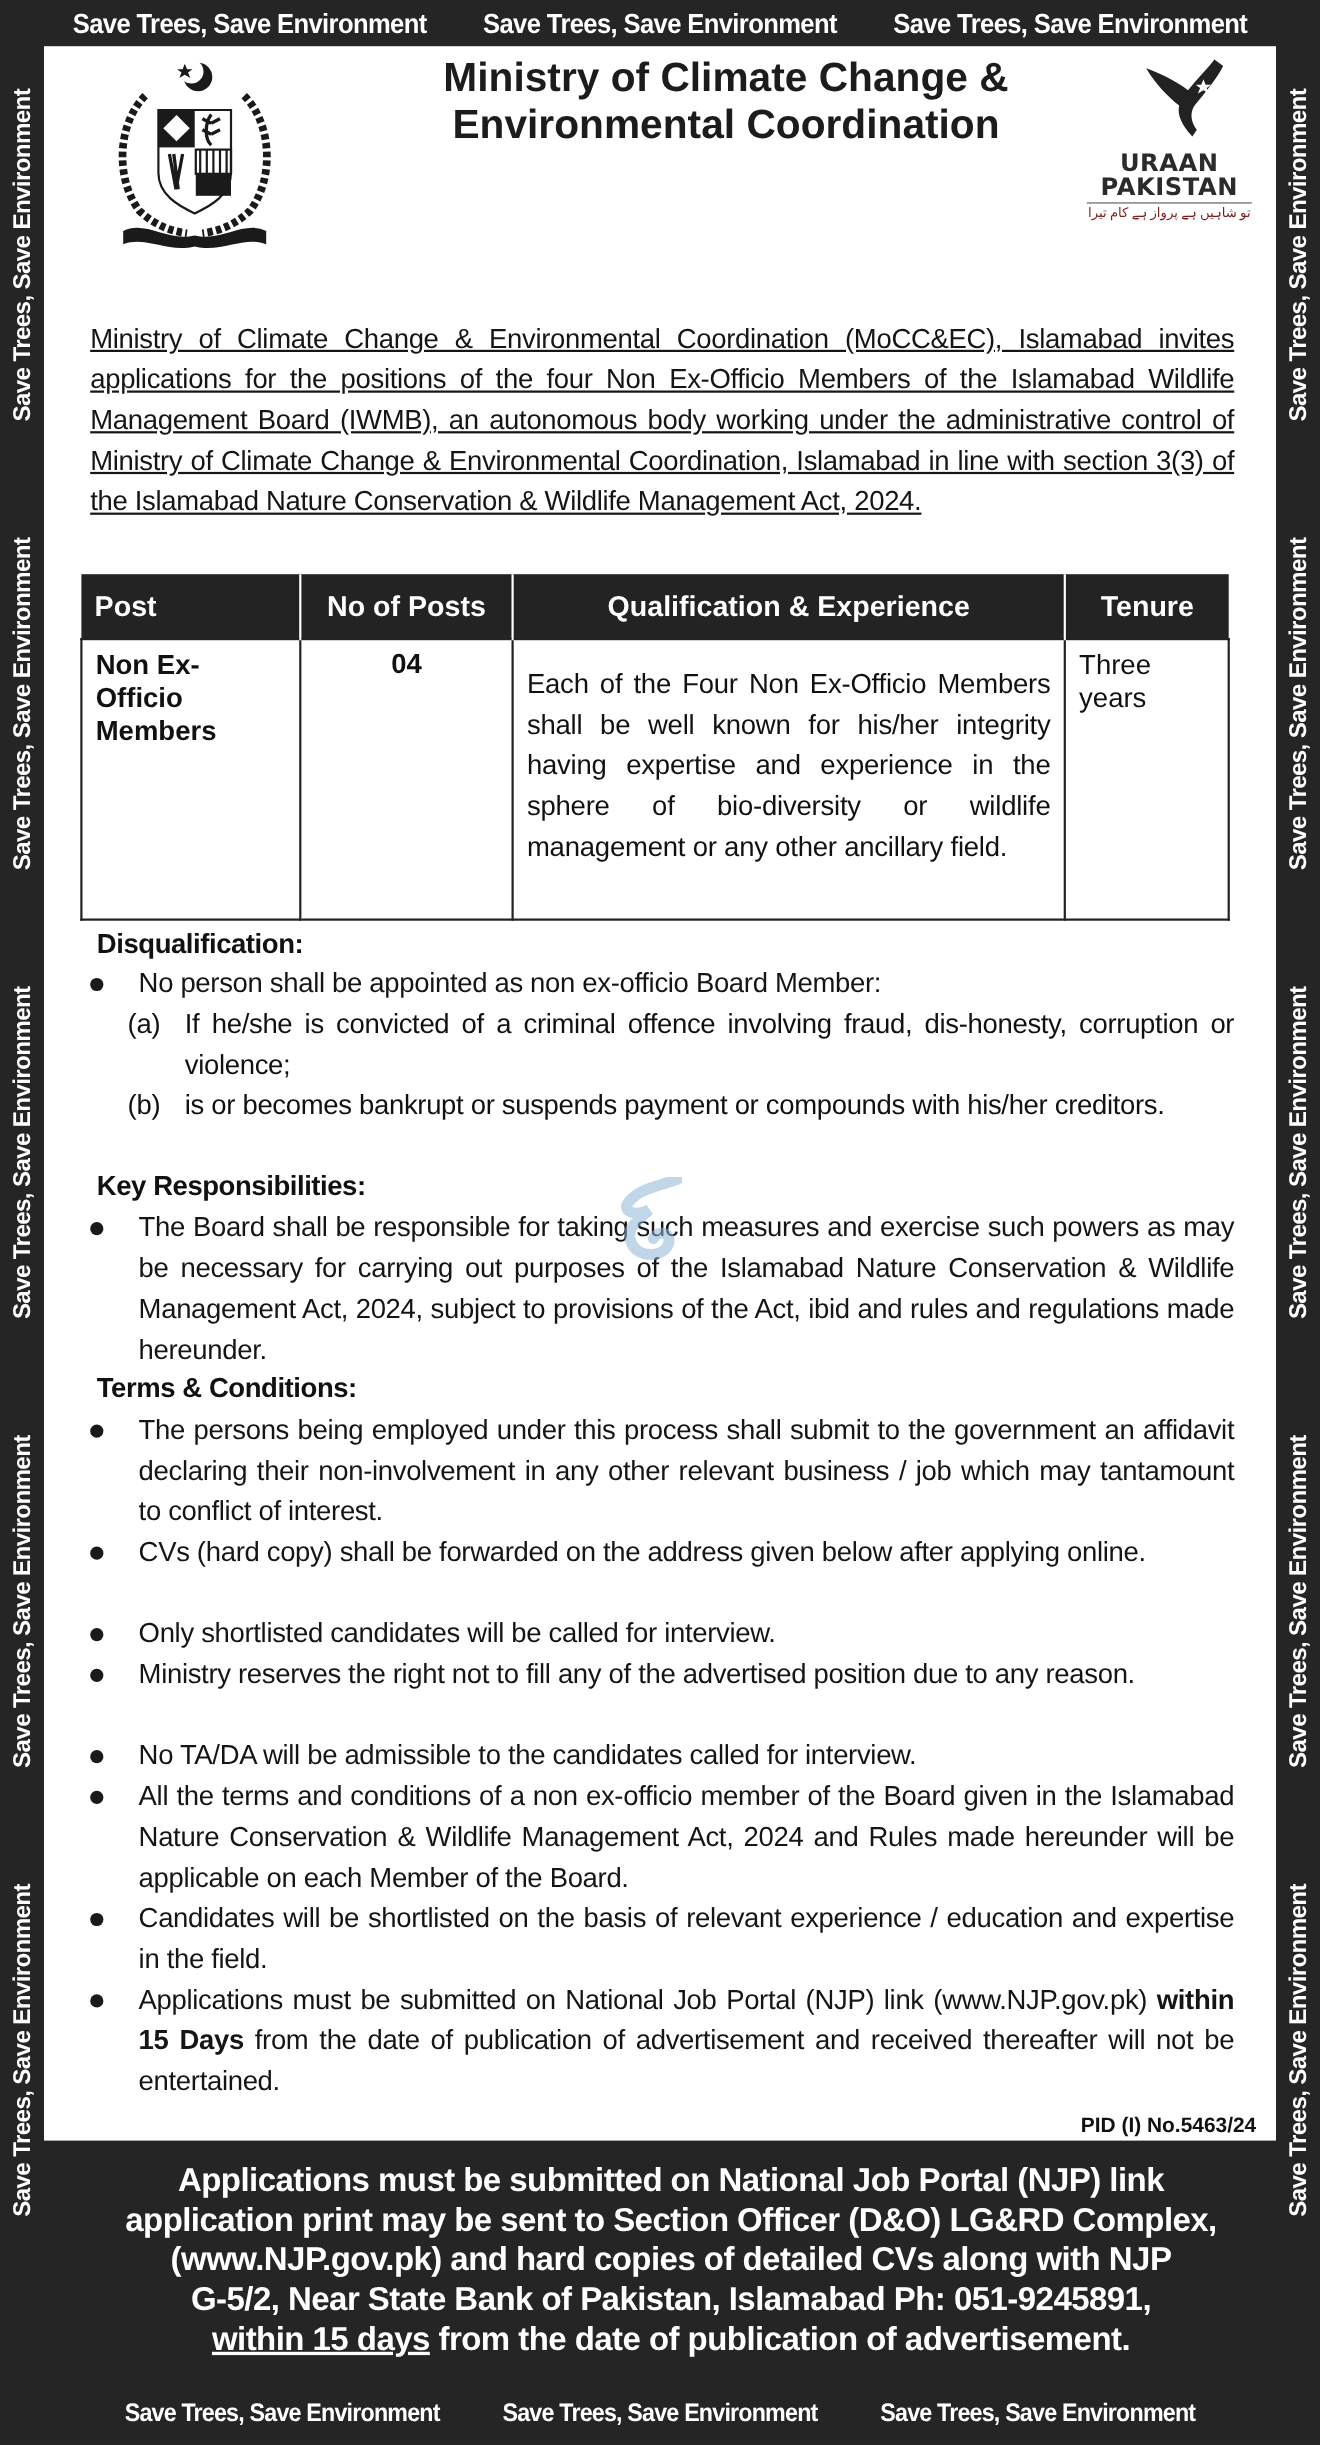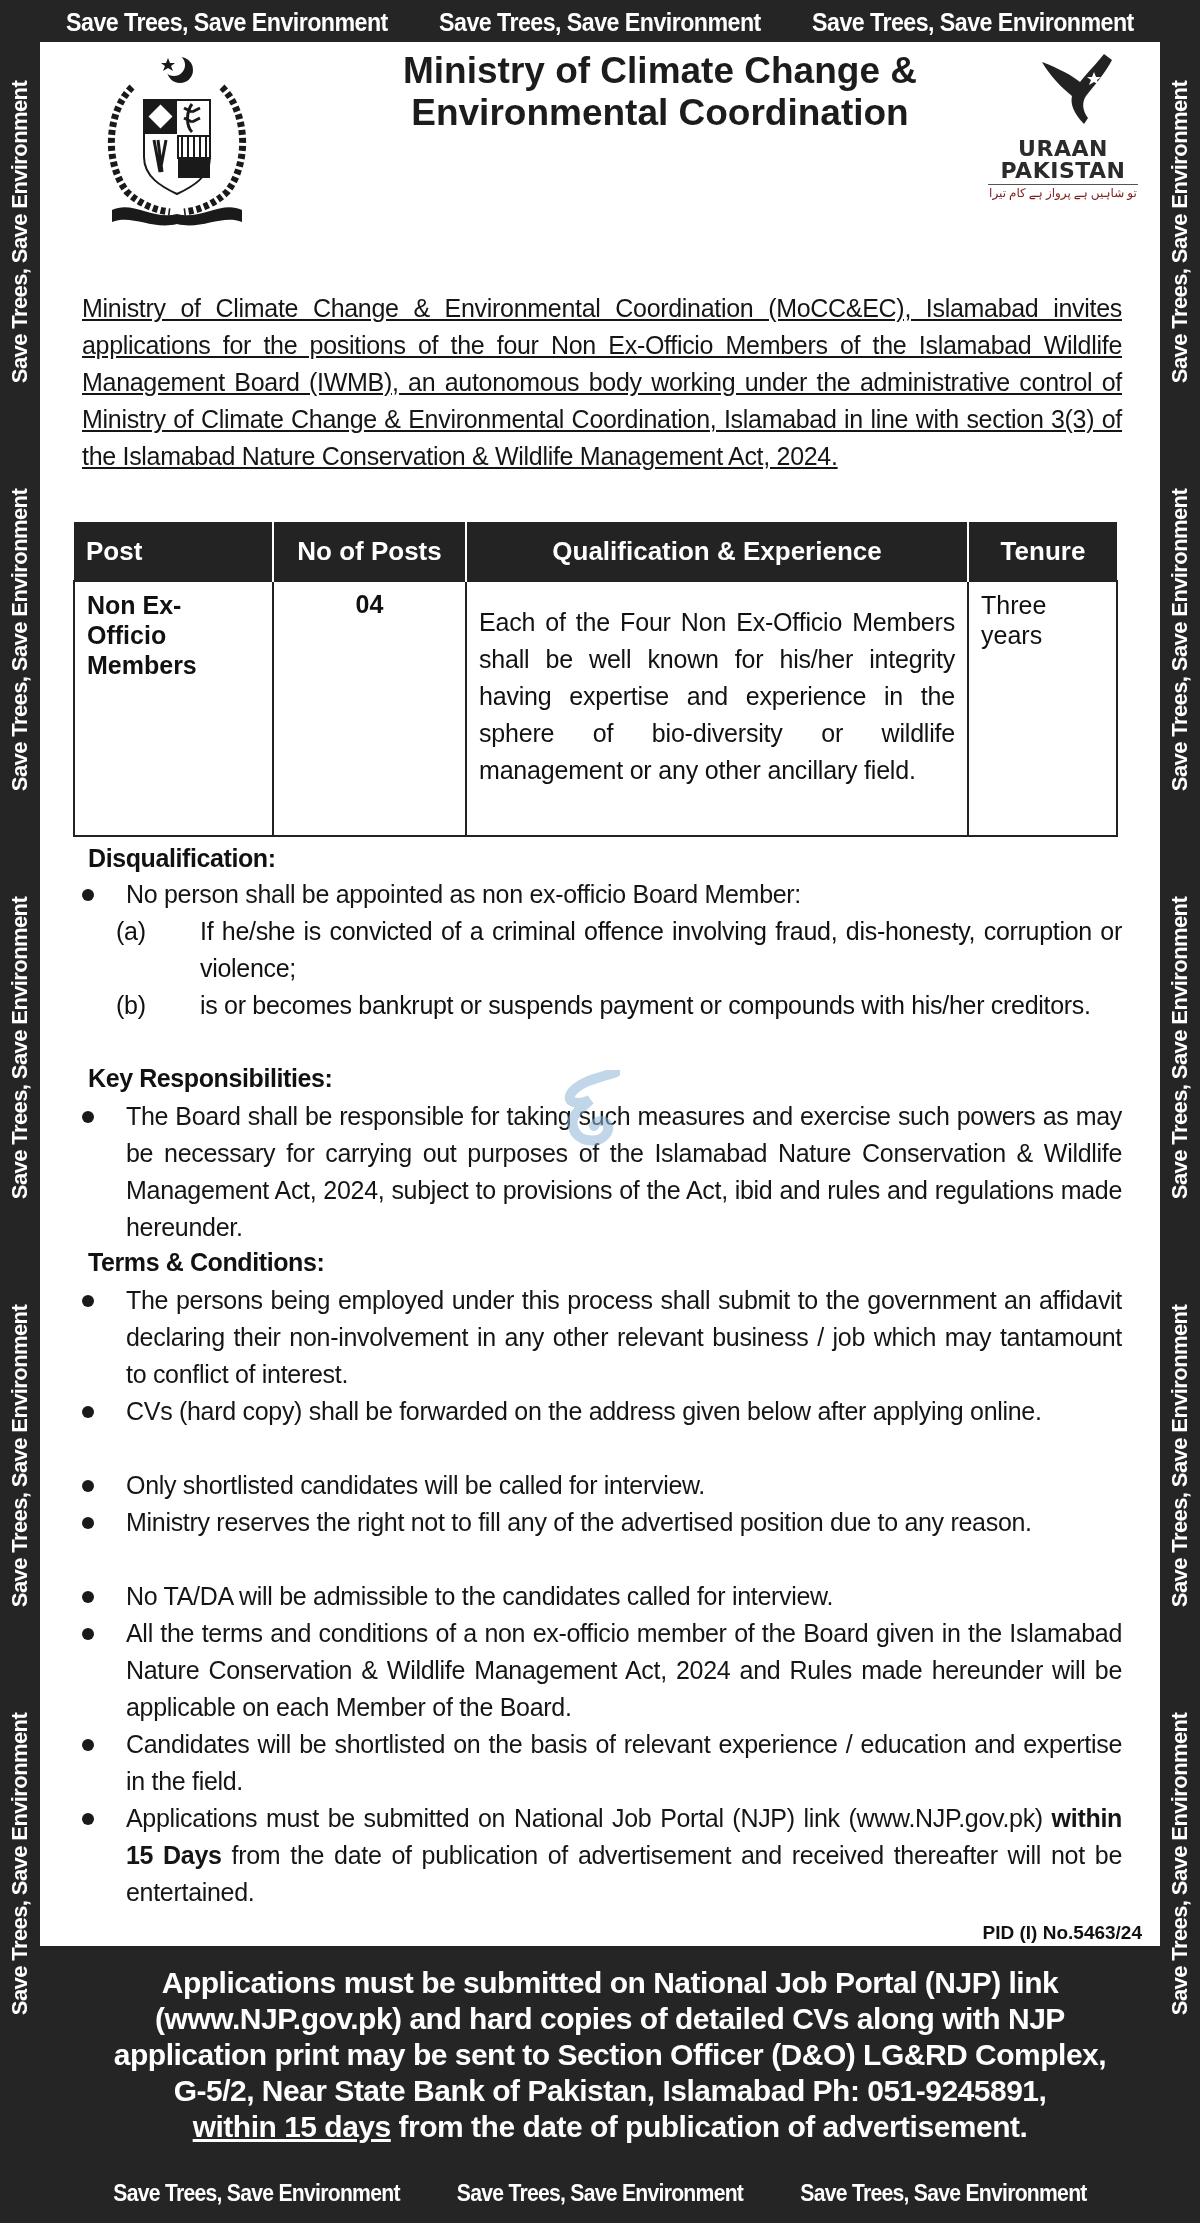--- a/index.html
+++ b/index.html
@@ -46,21 +46,21 @@
   .jobtable td.qual { width: 502px; text-align: justify; line-height: 37px; padding: 22px 12px 10px 12px; letter-spacing: -0.2px; }
   .jobtable td.ten { font-weight: normal; text-align: left; line-height: 30px; padding-top: 8px; }
   .jobtable th.c2, .jobtable th.c3, .jobtable th.c4 { text-align: center; }
 
   .sec-title { position: absolute; left: 48px; font-weight: bold; font-size: 25px; letter-spacing: -0.4px; }
   .bullet-item { position: absolute; left: 42px; width: 1040px; font-size: 25px; line-height: 37px; color: #151515; letter-spacing: -0.3px; }
   .bullet-item .dot { position: absolute; left: 0; top: 13px; width: 12px; height: 12px; border-radius: 50%; background: #1a1a1a; }
   .bullet-item .txt { margin-left: 44px; text-align: justify; display: block; }
   .sub-item { position: absolute; left: 76px; width: 1006px; font-size: 25px; line-height: 37px; letter-spacing: -0.3px; }
   .sub-item .lbl { position: absolute; left: 0; top: 0; }
-  .sub-item .txt { margin-left: 84px; display: block; text-align: justify; }
+  .sub-item .txt { margin-left: 52px; display: block; text-align: justify; }
 
   .watermark { position: absolute; left: 520px; top: 1028px; width: 60px; height: 80px; opacity: 0.55; }
 
   .pid { position: absolute; right: 18px; top: 1880px; font-weight: bold; font-size: 19px; }
 
   .footer { position: absolute; left: 60px; top: 1965px; width: 1100px; text-align: center; color: #fff; font-weight: bold; font-size: 30px; line-height: 36px; letter-spacing: -0.5px; }
   .footer .u { text-decoration: underline; }
 </style>
 </head>
 <body>
@@ -202,22 +202,22 @@
   <div class="bullet-item" style="top:1758px">
     <span class="dot"></span>
     <span class="txt"><span>Applications must be submitted on National Job Portal (NJP) link (www.NJP.gov.pk) </span><b>within 15 Days</b><span> from the date of publication of advertisement and received thereafter will not be entertained.</span></span>
   </div>
 
   <div class="pid">PID (I) No.5463/24</div>
 </div>
 
 <div class="footer">
   <div>Applications must be submitted on National Job Portal (NJP) link</div>
+  <div>application print may be  sent to Section Officer (D&amp;O) LG&amp;RD Complex,</div>
   <div>(www.NJP.gov.pk) and hard copies of detailed CVs along with NJP</div>
-  <div>application print may be  sent to Section Officer (D&amp;O) LG&amp;RD Complex,</div>
   <div>G-5/2, Near State Bank of Pakistan, Islamabad Ph: 051-9245891,</div>
   <div><span class="u">within 15 days</span><span> from the date of publication of advertisement.</span></div>
 </div>
 
 <div class="bottom-strip">
   <span>Save  Trees, Save Environment</span>
   <span>Save  Trees, Save Environment</span>
   <span>Save  Trees, Save Environment</span>
 </div>
 

